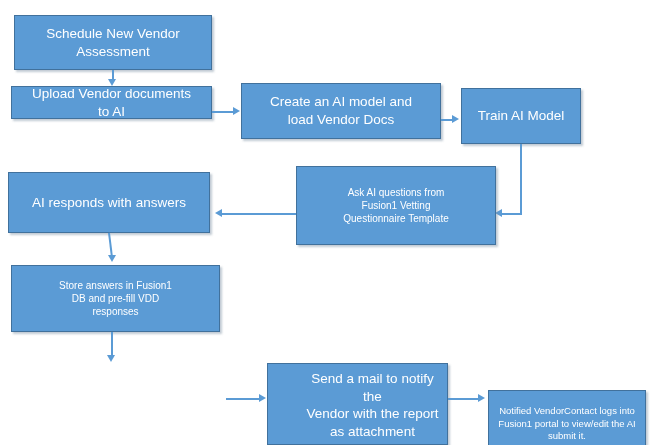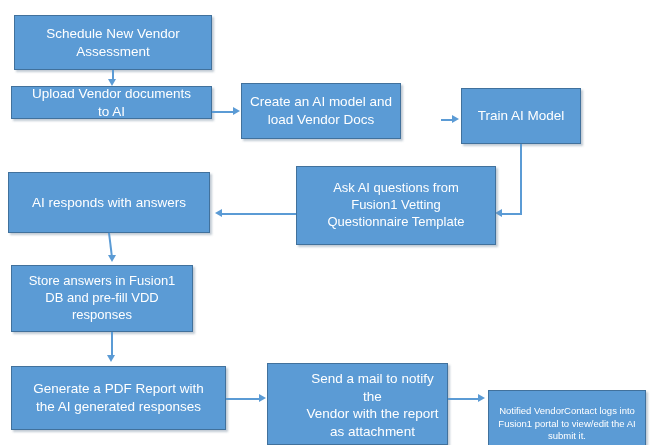--- a/index.html
+++ b/index.html
@@ -31,21 +31,21 @@
     line-height: 1.30;
     padding: 2px 6px;
     box-shadow: 2px 2px 2px rgba(120,140,160,0.45);
     -webkit-font-smoothing: antialiased;
   }
   .node span {
     display: block;
     width: 100%;
   }
   .n-lg { font-size: 13.5px; }
-  .n-md { font-size: 13px; }
+  .n-md { font-size: 10px; }
   .n-sm { font-size: 9.5px; line-height: 1.35; }
 
   
   .conn {
     position: absolute;
     background: #5b9bd5;
   }
   .conn-v { width: 1.6px; }
   .conn-h { height: 1.6px; }
   .arrow {
@@ -87,21 +87,21 @@
   <div class="node n-lg" style="left:11px; top:86px; width:201px; height:33px;">
     <span>
       <span>Upload Vendor documents</span>
       <span>to AI</span>
     </span>
   </div>
 
   <div class="conn conn-h" style="left:212px; top:111px; width:22px;"></div>
   <div class="arrow arrow-right" style="left:233px; top:107px;"></div>
 
-  <div class="node n-lg" style="left:241px; top:83px; width:160px; height:56px;">
+  <div class="node n-lg" style="left:241px; top:83px; width:200px; height:56px;">
     <span>
       <span>Create an AI model and</span>
       <span>load Vendor Docs</span>
     </span>
   </div>
 
   <div class="conn conn-h" style="left:441px; top:119px; width:13px;"></div>
   <div class="arrow arrow-right" style="left:452px; top:115px;"></div>
 
   <div class="node n-lg" style="left:461px; top:88px; width:120px; height:56px;">
@@ -127,37 +127,31 @@
 
   <div class="node n-lg" style="left:8px; top:172px; width:202px; height:61px;">
     <span>
       <span>AI responds with answers</span>
     </span>
   </div>
 
   <div class="conn" style="left:108px; top:233px; width:1.6px; height:24px; transform: rotate(-7deg); transform-origin: top center;"></div>
   <div class="arrow arrow-down" style="left:108px; top:255px;"></div>
 
-  <div class="node n-md" style="left:11px; top:265px; width:182px; height:67px;">
+  <div class="node n-md" style="left:11px; top:265px; width:209px; height:67px;">
     <span>
       <span>Store answers in Fusion1</span>
       <span>DB and pre-fill VDD</span>
       <span>responses</span>
     </span>
   </div>
 
   <div class="conn conn-v" style="left:111px; top:332px; height:25px;"></div>
   <div class="arrow arrow-down" style="left:107px; top:355px;"></div>
 
-  <div class="node n-lg" style="left:11px; top:366px; width:215px; height:64px;">
-    <span>
-      <span>Generate a PDF Report with</span>
-      <span>the AI generated responses</span>
-    </span>
-  </div>
 
   <div class="conn conn-h" style="left:226px; top:398px; width:35px;"></div>
   <div class="arrow arrow-right" style="left:259px; top:394px;"></div>
 
   <div class="node n-lg" style="left:267px; top:363px; width:181px; height:82px; align-items:flex-start; padding-top:6px;padding-left:36px;">
     <span>
       <span>Send a mail to notify the</span>
       <span>Vendor with the report</span>
       <span>as attachment</span>
     </span>

